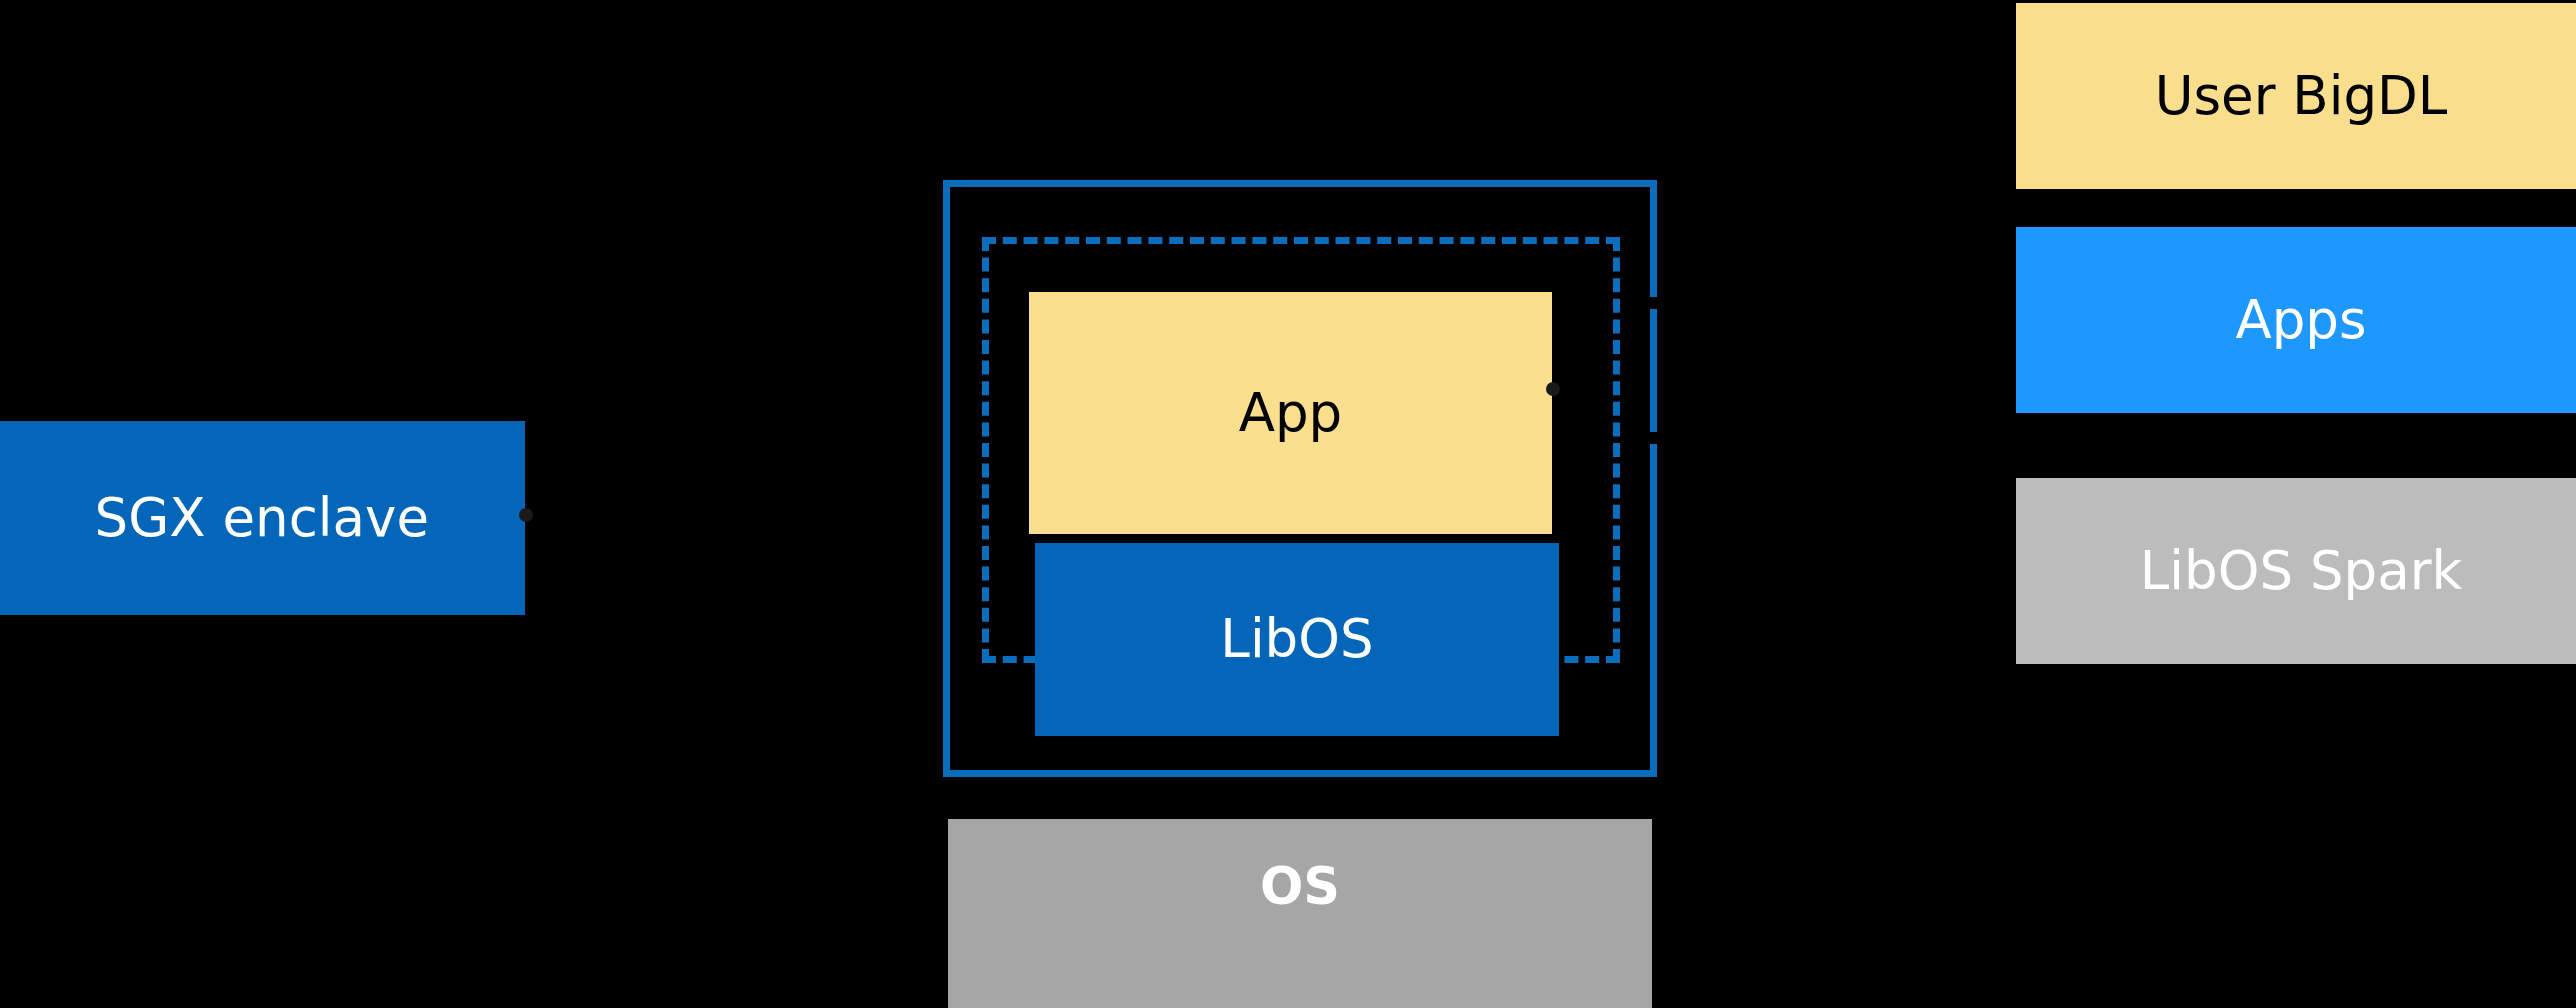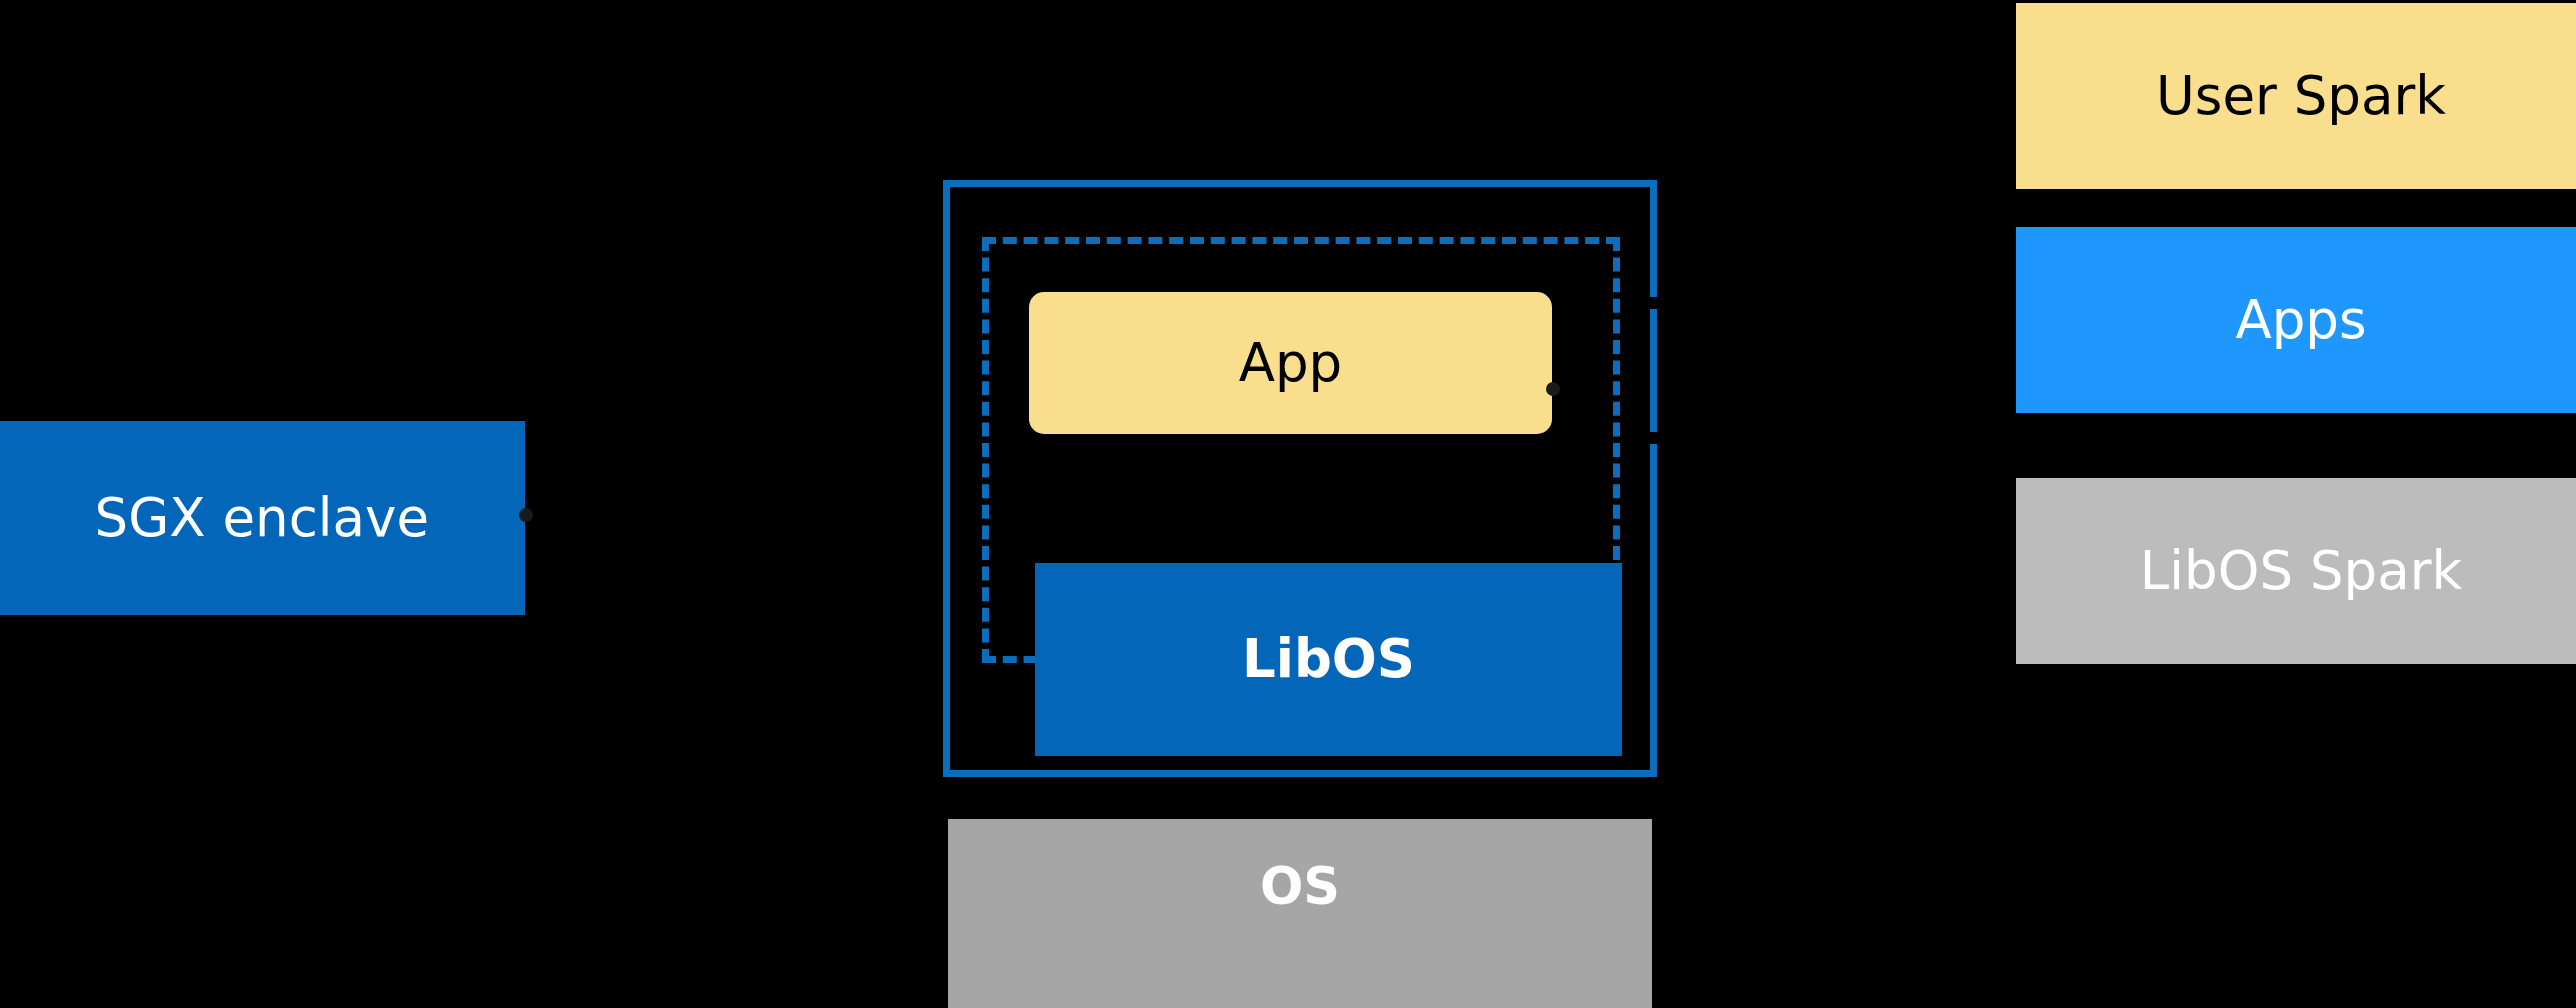--- a/index.html
+++ b/index.html
@@ -82,48 +82,46 @@
     border: 7.5px dashed #0a6ebd;
     box-sizing: border-box;
     background: transparent;
   }
 
   
   #app-box {
     left: 1029px;
     top: 292px;
     width: 523px;
-    height: 142px;
+    height: 242px;
     background: #F8DE8D;
     color: #000000;
     font-size: 53px;
     font-weight: 400;
-    border-radius: 15px;
   }
   #app-anchor-dot {
     position: absolute;
     left: 1546px;
     top: 382px;
     width: 14.2px;
     height: 14.2px;
     border-radius: 50%;
     background: #1a1a1a;
   }
 
   
   #libos-box {
     left: 1035px;
     top: 543px;
-    width: 587px;
+    width: 524px;
     height: 193px;
     background: #0366B8;
     color: #ffffff;
     font-size: 53px;
-    font-weight: 700;
-    margin-top: 20px;
+    font-weight: 400;
   }
 
   
   #os-box {
     left: 948px;
     top: 819px;
     width: 704px;
     height: 209px;
     background: #A6A6A6;
     color: #ffffff;
@@ -185,21 +183,21 @@
 
   <div class="box" id="libos-box">
     <span>LibOS</span>
   </div>
 
   <div class="box" id="os-box">
     <span>OS</span>
   </div>
 
   <div class="box" id="user-apps-box">
-    <span>User Spark</span>
+    <span>User BigDL</span>
   </div>
 
   <div class="box" id="bigdl-box">
     <span>Apps</span>
   </div>
 
   <div class="box" id="apache-spark-box">
     <span>LibOS Spark</span>
   </div>
 

